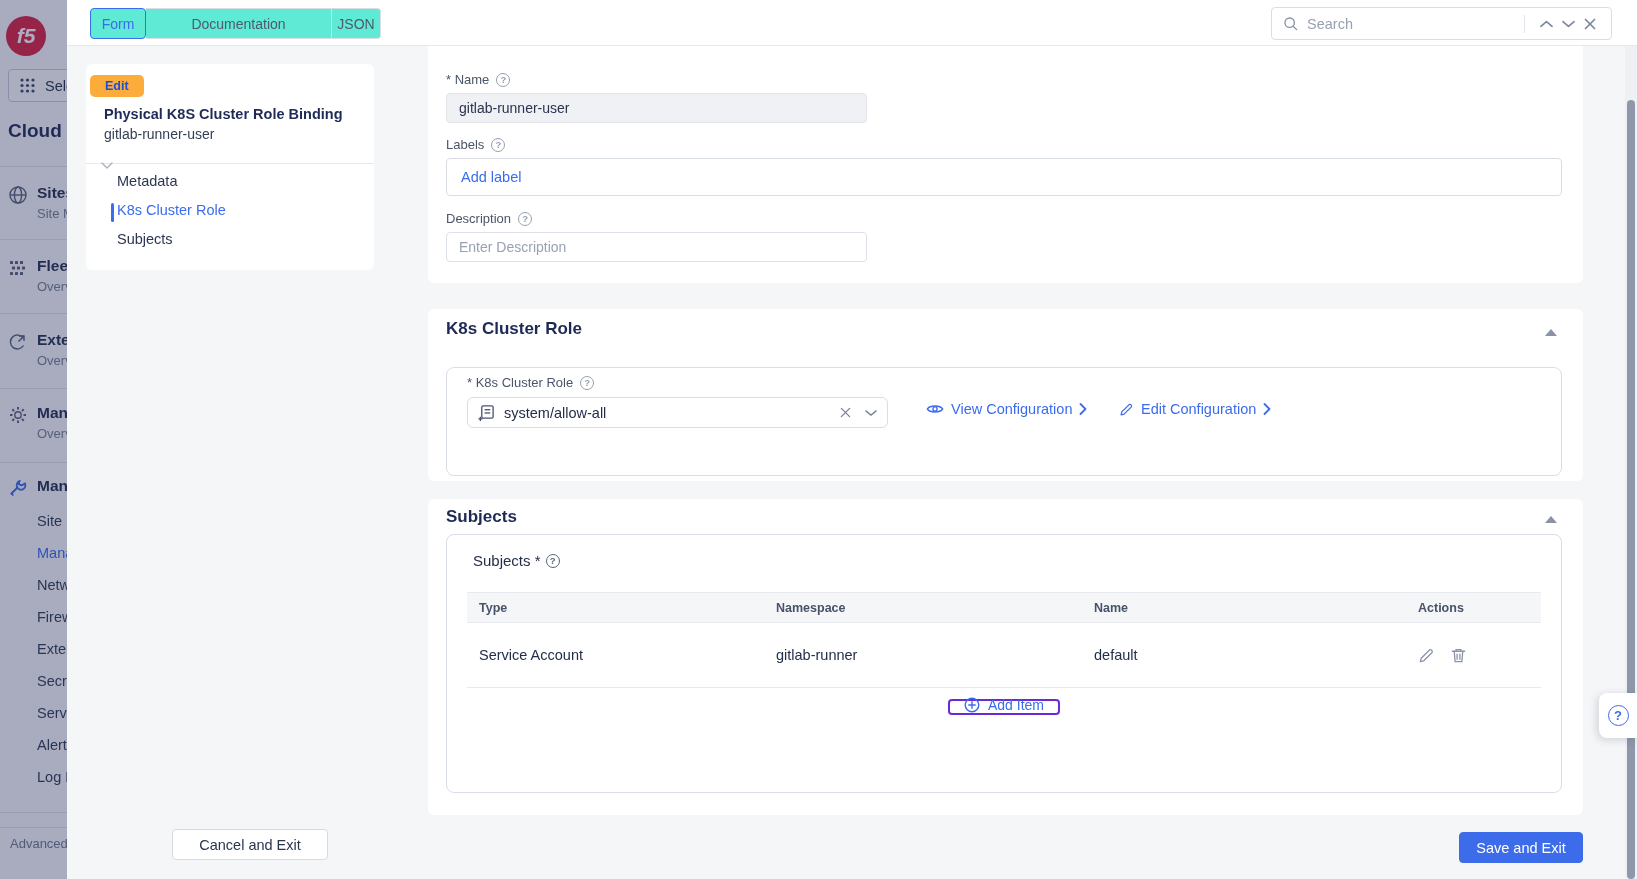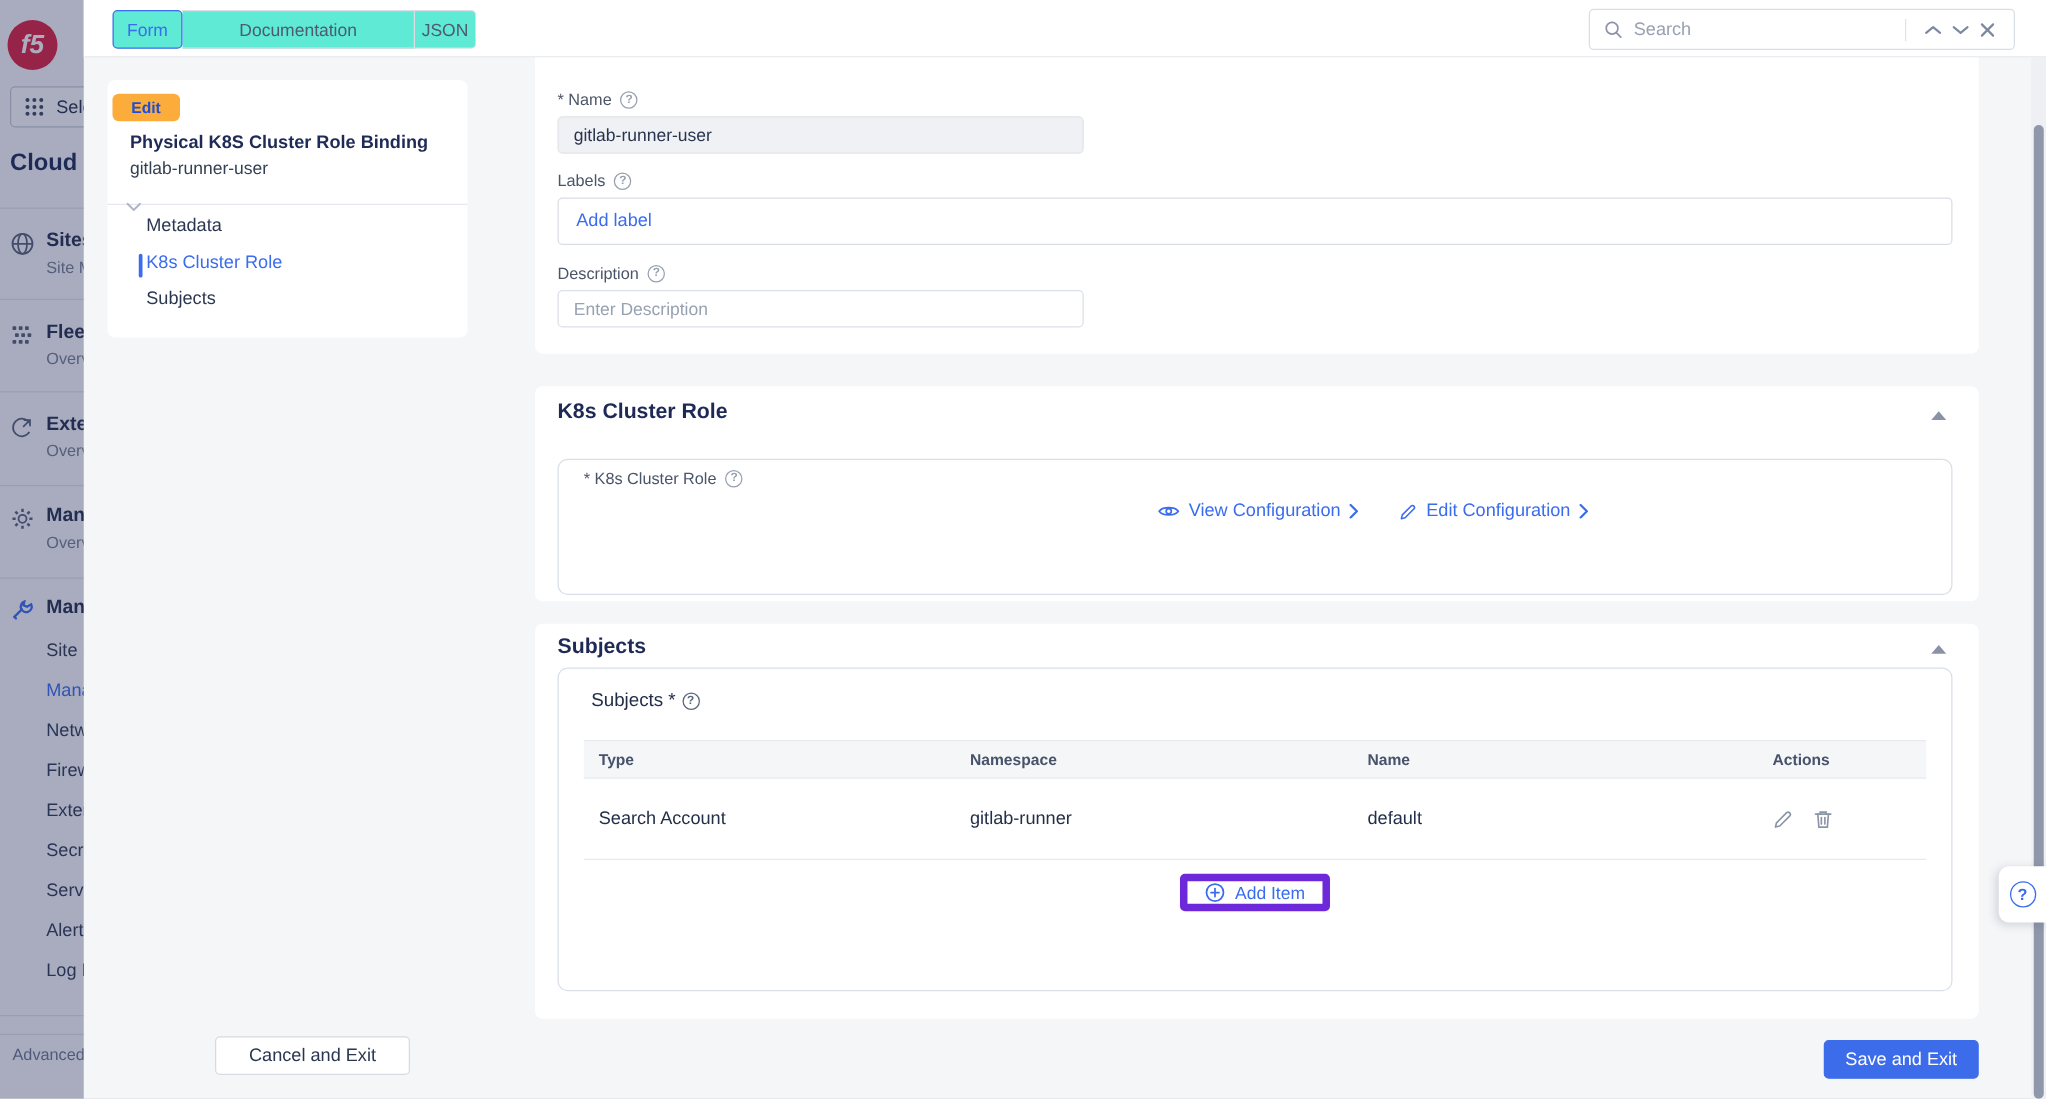--- a/index.html
+++ b/index.html
@@ -89,23 +89,23 @@
   .tbl-head { position:absolute; left:20px; top:57px; width:1074px; height:31px; background:#F5F6F8;
     border-top:1px solid #E8EAEF; border-bottom:1px solid #E8EAEF;
     display:grid; grid-template-columns:309px 318px 324px 1fr; align-items:center;
     font-size:12.5px; font-weight:bold; color:#47536B; }
   .tbl-row { position:absolute; left:20px; top:88px; width:1074px; height:65px;
     display:grid; grid-template-columns:309px 318px 324px 1fr; align-items:center;
     font-size:14.5px; color:#232F49; border-bottom:1px solid #E8EAEF; }
   .cell-first { padding-left:12px; }
   .cell-actions { display:flex; justify-content:flex-end; gap:15px; padding-right:78px; }
   .row-icon { width:17px; height:17px; cursor:pointer; }
-  .add-item-btn { position:absolute; left:50%; transform:translateX(-50%); top:164px; height:30px;
-    border:6px solid #6d28d9; border-radius:4px; background:#fff; color:#3A6CEE; font-size:14px;
-    display:inline-flex; align-items:center; gap:8px; padding:0 14px; cursor:pointer; white-space:nowrap;
+  .add-item-btn { position:absolute; left:50%; transform:translateX(-50%); top:164px; height:16px;
+    border:2px solid #6d28d9; border-radius:4px; background:#fff; color:#3A6CEE; font-size:14px;
+    display:inline-flex; align-items:flex-end; gap:8px; padding:0 14px; cursor:pointer; white-space:nowrap;
     font-family:"Liberation Sans",sans-serif; }
 
   
   .btn { height:31px; border-radius:4px; font-size:14.5px; display:inline-flex; align-items:center;
     justify-content:center; cursor:pointer; font-family:"Liberation Sans",sans-serif; }
   #cancel-btn { position:absolute; left:105px; top:783px; width:156px; background:#fff;
     border:1px solid #D6DAE2; color:#2A3550; }
   #save-btn { position:absolute; left:1392px; top:786px; width:124px; background:#3D6CEA;
     border:1px solid #3D6CEA; color:#fff; }
 
@@ -317,20 +317,39 @@
     <div class="card" id="card-role">
       <div class="sec-heading" style="top:10px">K8s Cluster Role</div>
       <div class="caret-up" style="left:1117px; top:20px;"></div>
 
       <div class="inner-box" style="top:58px; height:109px;">
         <div class="fld-label abs" style="left:20px; top:7px;">
           <span>* K8s Cluster Role</span>
           <span class="help-circle">?</span>
         </div>
 
+        <div class="select-box">
+          <svg width="17" height="18" viewBox="0 0 18 19">
+            <g fill="none" stroke="#4A5570" stroke-width="1.4">
+              <rect x="4" y="2" width="12" height="13" rx="1.5"></rect>
+              <line x1="7" y1="6" x2="13" y2="6"></line>
+                <line x1="7" y1="9.5" x2="13" y2="9.5"></line>
+              <line x1="2.5" y1="13.5" x2="2.5" y2="18"></line>
+                <line x1="0.5" y1="15.7" x2="4.8" y2="15.7"></line>
+            </g>
+          </svg>
+          <span class="select-val">system/allow-all</span>
+          <svg width="11" height="11" viewBox="0 0 12 12">
+            <line x1="1.5" y1="1.5" x2="10.5" y2="10.5" stroke="#7A8598" stroke-width="1.5" stroke-linecap="round"></line>
+            <line x1="10.5" y1="1.5" x2="1.5" y2="10.5" stroke="#7A8598" stroke-width="1.5" stroke-linecap="round"></line>
+          </svg>
+          <svg width="12" height="8" viewBox="0 0 14 8" style="margin-left:5px">
+            <polyline points="1,1.5 7,6.5 13,1.5" fill="none" stroke="#7A8598" stroke-width="1.6" stroke-linecap="round" stroke-linejoin="round"></polyline>
+          </svg>
+        </div>
 
         <div class="cfg-link" style="left:479px">
           <svg width="18" height="12" viewBox="0 0 20 12">
             <path d="M1.5 6 C4.5 1.6 15.5 1.6 18.5 6 C15.5 10.4 4.5 10.4 1.5 6 Z" fill="none" stroke="#3A6CEE" stroke-width="1.5"></path>
             <circle cx="10" cy="6" r="2.3" fill="none" stroke="#3A6CEE" stroke-width="1.5"></circle>
           </svg>
           <span>View Configuration</span>
           <svg width="8" height="12" viewBox="0 0 8 12">
             <polyline points="1.5,1 6.5,6 1.5,11" fill="none" stroke="#3A6CEE" stroke-width="1.8" stroke-linecap="round" stroke-linejoin="round"></polyline>
           </svg>
@@ -359,21 +378,21 @@
         </div>
 
         <div class="tbl-head">
           <span class="cell-first">Type</span>
           <span>Namespace</span>
           <span>Name</span>
           <span class="cell-actions">Actions</span>
         </div>
 
         <div class="tbl-row">
-          <span class="cell-first">Search Account</span>
+          <span class="cell-first">Service Account</span>
           <span>gitlab-runner</span>
           <span>default</span>
           <span class="cell-actions">
             <svg class="row-icon" viewBox="0 0 18 18">
               <path d="M2.5 15.5 L3.4 11.9 L12.2 3.1 a2 2 0 0 1 2.7 2.7 L6.1 14.6 L2.5 15.5 Z" fill="none" stroke="#8C95A6" stroke-width="1.4" stroke-linejoin="round"></path>
             </svg>
             <svg class="row-icon" viewBox="0 0 18 18">
               <g fill="none" stroke="#8C95A6" stroke-width="1.4" stroke-linecap="round">
                 <line x1="2.5" y1="4.5" x2="15.5" y2="4.5"></line>
                 <path d="M6.5 4.5 V2.8 h5 v1.7"></path>

